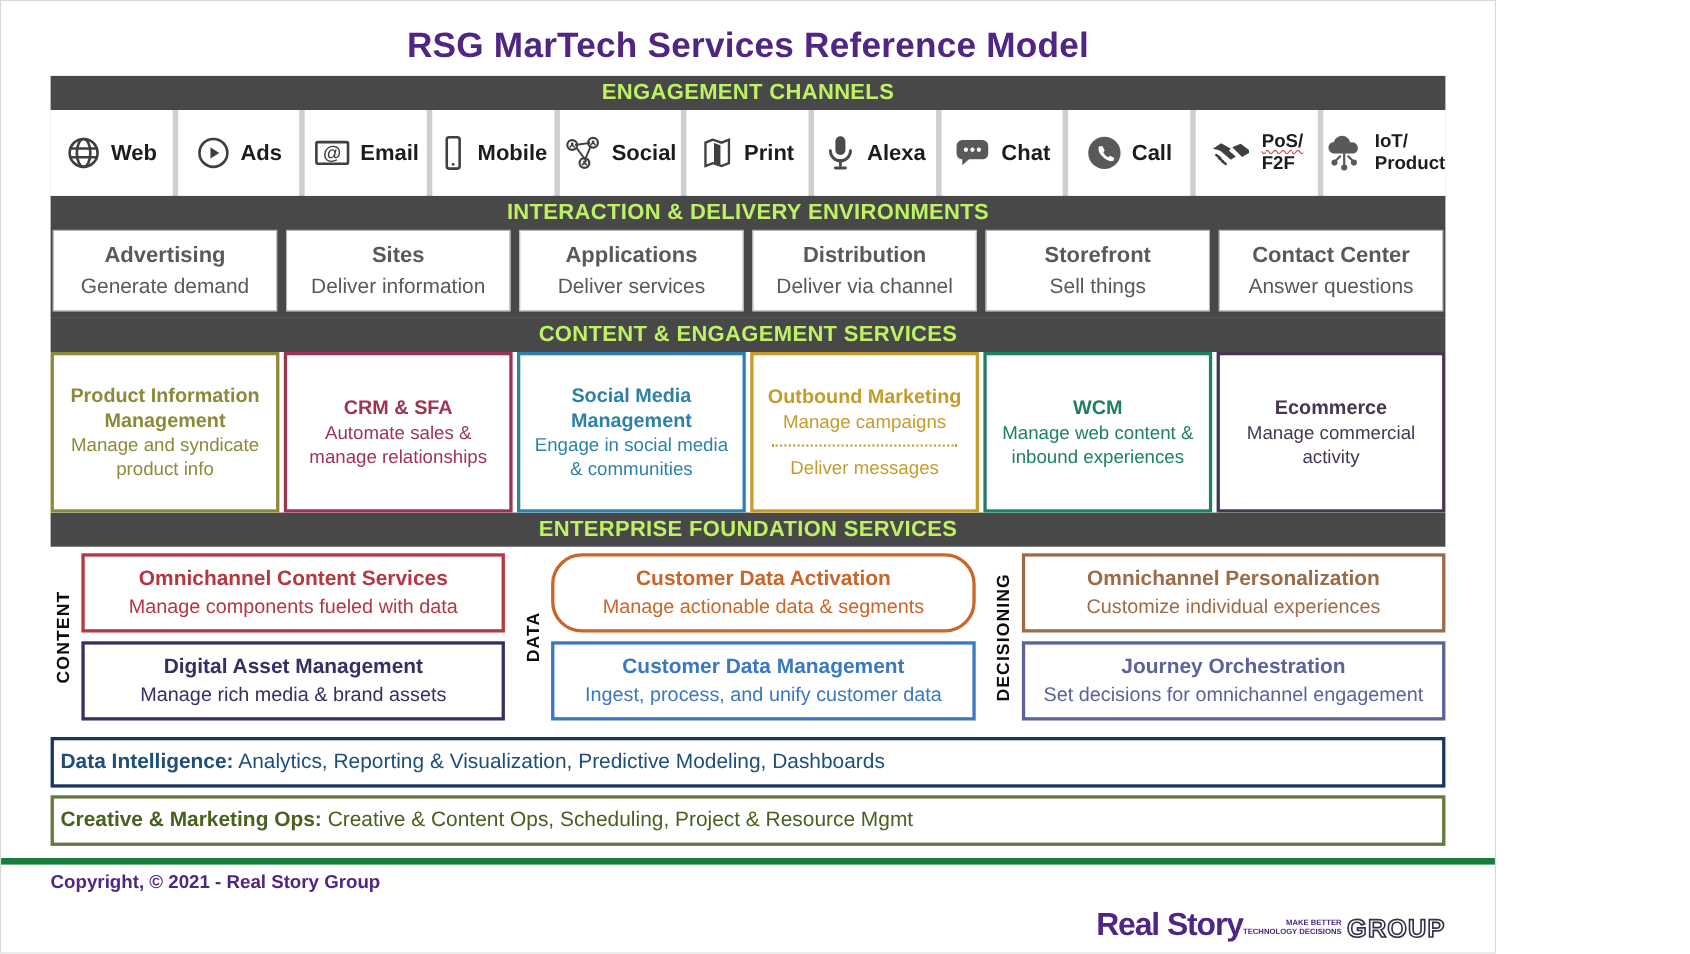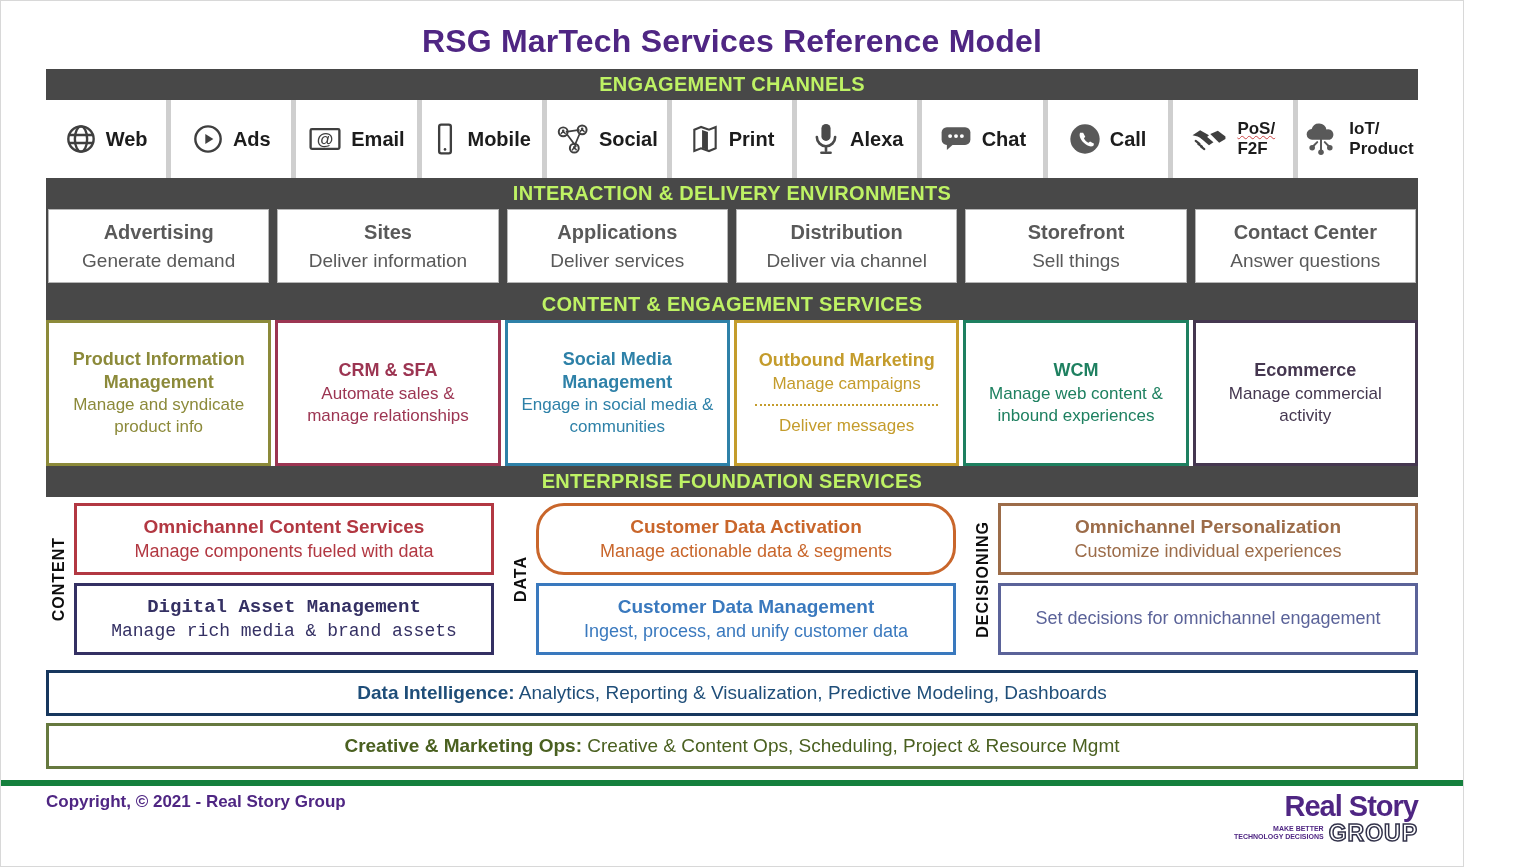--- a/index.html
+++ b/index.html
@@ -1,18 +1,18 @@
 <!DOCTYPE html>
 <html><head>
 <meta charset="utf-8">
 <style>
   * { margin:0; padding:0; box-sizing:border-box; }
   html,body { width:1536px; height:867px; overflow:hidden; background:#fff;
     font-family:"Liberation Sans", sans-serif; }
-  .page { width:1464px; height:867px; border:1px solid #d8d8d8; background:#fff;
+  .page { width:1360px; height:867px; border:1px solid #d8d8d8; background:#fff;
     display:flex; flex-direction:column; padding-top:12px; }
   .content { margin:0 45px; }
 
   
   .title-row { height:56px; display:flex; align-items:center; justify-content:center; }
   .main-title { font-size:32px; font-weight:bold; color:#4F2683; letter-spacing:0.2px; }
 
   
   .band { background:#484848; color:#bef264; text-align:center; font-weight:bold;
     font-size:20px; padding:4px 0; letter-spacing:0.3px; }
@@ -47,28 +47,28 @@
   .flabel { width:25px; display:flex; align-items:center; justify-content:center; }
   .vert-text { writing-mode:vertical-rl; transform:rotate(180deg); font-weight:bold;
     font-size:16px; color:#0d0d0d; letter-spacing:1px; }
   .fboxes { flex:1; display:flex; flex-direction:column; gap:8px; }
   .fbox { flex:1; border:3px solid; background:#fff; display:flex; flex-direction:column;
     justify-content:center; text-align:center; padding:4px 8px; min-height:72px; }
   .fbox-title { font-weight:bold; font-size:19px; line-height:1.3; }
   .fbox-sub { font-size:18px; line-height:1.3; }
 
   
-  .bar { border:3px solid; text-align:center; padding:9px 6px; margin-top:7px; font-size:19px; background:#fff; }
+  .bar { border:3px solid; text-align:left; padding:9px 6px; margin-top:7px; font-size:19px; background:#fff; }
   .bar .bold { font-weight:bold; }
 
   
   .footer { margin-top:11px; border-top:6px solid #15803d; flex:1;
     display:flex; justify-content:space-between; padding:6px 45px 10px 45px; }
   .copyright { font-size:17px; font-weight:bold; color:#4F2683; }
-  .logo { display:flex; flex-direction:column; align-items:flex-end; line-height:1; }
+  .logo { display:flex; flex-direction:row; align-items:flex-end; line-height:1; }
   .logo-top { font-size:29px; font-weight:800; color:#4F2683; letter-spacing:-1px; }
   .logo-bottom { display:flex; align-items:flex-start; gap:5px; margin-top:1px; }
   .logo-tag { font-size:7px; font-weight:bold; color:#4F2683; text-align:right; line-height:1.2; padding-top:3px; }
   .logo-group { font-size:23px; font-weight:700; color:#fff; letter-spacing:1px;
     -webkit-text-stroke:1.5px #32324a; }
 </style>
 </head>
 <body>
 
 <div class="page">
@@ -285,21 +285,21 @@
 
       <div class="fgroup">
         <div class="flabel">
           <span class="vert-text">CONTENT</span>
         </div>
         <div class="fboxes">
           <div class="fbox" style="border-color: rgb(178, 56, 66); color: rgb(178, 56, 66);">
             <div class="fbox-title">Omnichannel Content Services</div>
             <div class="fbox-sub">Manage components fueled with data</div>
           </div>
-          <div class="fbox" style="border-color: rgb(52, 48, 99); color: rgb(52, 48, 99); font-family: Liberation Mono, monospace;">
+          <div class="fbox" style="border-color: rgb(52, 48, 99); color: rgb(52, 48, 99);">
             <div class="fbox-title">Digital Asset Management</div>
             <div class="fbox-sub">Manage rich media &amp; brand assets</div>
           </div>
         </div>
       </div>
 
       <div class="fgroup">
         <div class="flabel">
           <span class="vert-text">DATA</span>
         </div>
@@ -318,20 +318,21 @@
       <div class="fgroup">
         <div class="flabel">
           <span class="vert-text">DECISIONING</span>
         </div>
         <div class="fboxes">
           <div class="fbox" style="border-color: rgb(156, 108, 73); color: rgb(156, 108, 73);">
             <div class="fbox-title">Omnichannel Personalization</div>
             <div class="fbox-sub">Customize individual experiences</div>
           </div>
           <div class="fbox" style="border-color: rgb(91, 99, 153); color: rgb(91, 99, 153);">
+            <div class="fbox-title">Journey Orchestration</div>
             <div class="fbox-sub">Set decisions for omnichannel engagement</div>
           </div>
         </div>
       </div>
     </div>
 
     <div class="bar" style="border-color: rgb(23, 55, 94); color: rgb(31, 78, 121);">
       <span class="bold">Data Intelligence:</span><span> Analytics, Reporting &amp; Visualization, Predictive Modeling, Dashboards</span>
     </div>
     <div class="bar" style="border-color: rgb(102, 121, 63); color: rgb(74, 96, 32);">

